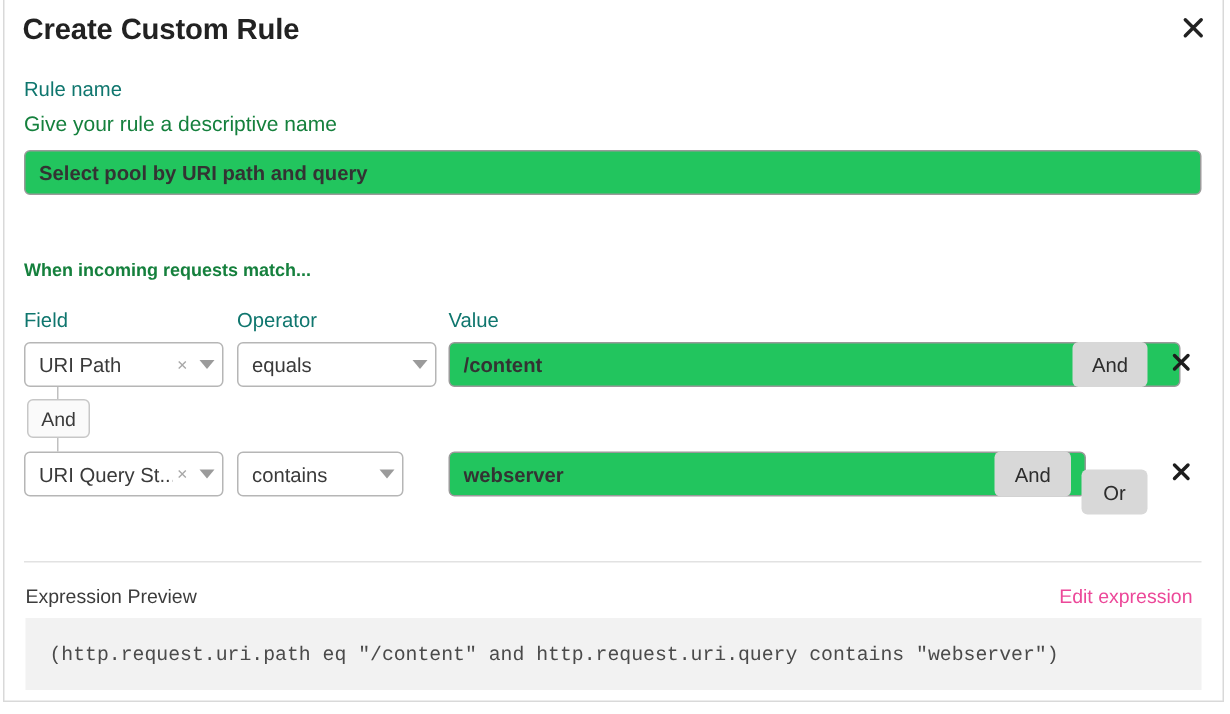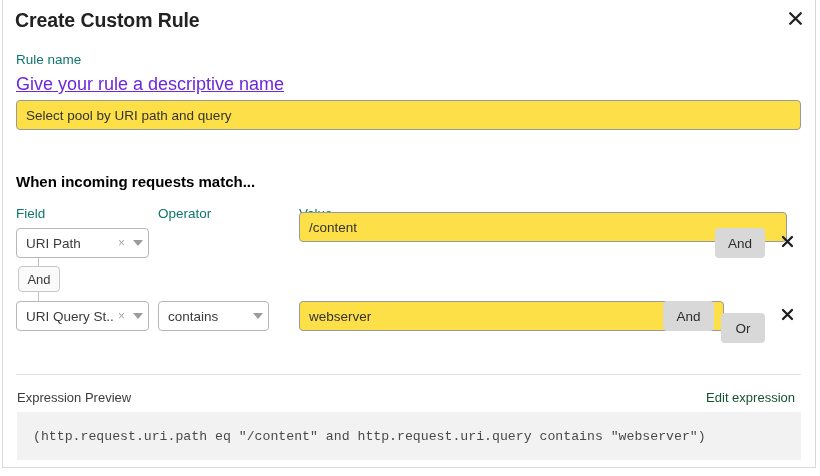--- a/index.html
+++ b/index.html
@@ -54,54 +54,54 @@
   .close-btn svg { display: block; }
 
   
   .field-label {
     position: absolute;
     font-size: 13.5px;
     color: #0f766e;
   }
   .field-sublabel {
     position: absolute;
-    font-size: 18px;
-    color: #6d28d9;
-    text-decoration: underline;
+    font-size: 14px;
+    color: #15803d;
   }
   #rule-name-label { left: 13px; top: 52px; }
   #rule-name-help  { left: 13px; top: 74px; }
 
   .text-input {
     position: absolute;
     box-sizing: border-box;
     height: 30px;
-    background: #fde047;
+    background: #22c55e;
     border: 1px solid #9a9a9a;
     border-radius: 4px;
     font-family: "Liberation Sans", sans-serif;
     font-size: 13.5px;
     color: #333333;
     padding: 0 9px;
     outline: none;
+    font-weight: bold;
   }
   #rule-name-input {
     left: 13px;
     top: 100px;
     width: 785px;
   }
 
   
   .section-heading {
     position: absolute;
     left: 13px;
     top: 173px;
-    font-size: 15px;
+    font-size: 12px;
     font-weight: bold;
-    color: #000000;
+    color: #15803d;
   }
 
   
   #col-field    { left: 13px;  top: 206px; }
   #col-operator { left: 155px; top: 206px; }
   #col-value    { left: 296px; top: 206px; }
 
   
   .select {
     position: absolute;
@@ -138,21 +138,21 @@
   }
   .caret {
     width: 0; height: 0;
     border-left: 5px solid transparent;
     border-right: 5px solid transparent;
     border-top: 6px solid #9b9b9b;
   }
 
   #r1-field    { left: 13px;  top: 228px; width: 133px; }
   #r1-operator { left: 155px; top: 228px; width: 133px; }
-  #r1-value    { left: 296px; top: 212px; width: 488px; }
+  #r1-value    { left: 296px; top: 228px; width: 488px; }
 
   #r2-field    { left: 13px;  top: 301px; width: 133px; }
   #r2-operator { left: 155px; top: 301px; width: 111px; }
   #r2-value    { left: 296px; top: 301px; width: 425px; }
 
   
   .chip {
     position: absolute;
     box-sizing: border-box;
     height: 30px;
@@ -229,21 +229,21 @@
     left: 14px;
     top: 390px;
     font-size: 13px;
     color: #3c3c3c;
   }
   #edit-expression-link {
     position: absolute;
     right: 20px;
     top: 390px;
     font-size: 13px;
-    color: #14532d;
+    color: #ec4899;
     text-decoration: none;
     cursor: pointer;
   }
   .code-block {
     position: absolute;
     left: 14px;
     top: 412px;
     width: 784px;
     height: 48px;
     box-sizing: border-box;
@@ -278,20 +278,26 @@
 
   <div class="section-heading">When incoming requests match...</div>
 
   <div class="field-label" id="col-field">Field</div>
   <div class="field-label" id="col-operator">Operator</div>
   <div class="field-label" id="col-value">Value</div>
 
   <div class="select" id="r1-field">
     <span class="sel-value">URI Path</span>
     <span class="sel-clear">×</span>
+    <span class="sel-caret">
+        <i class="caret"></i>
+      </span>
+  </div>
+  <div class="select" id="r1-operator">
+    <span class="sel-value">equals</span>
     <span class="sel-caret">
         <i class="caret"></i>
       </span>
   </div>
   <input class="text-input" id="r1-value" type="text" value="/content" style="">
   <button class="chip" id="r1-and">And</button>
   <button class="row-delete" id="r1-delete">
     <span>
       <svg width="13" height="13" viewBox="0 0 13 13" aria-hidden="true">
         <path d="M2 2 L11 11 M11 2 L2 11" stroke="#1d1d1d" stroke-width="2.3" stroke-linecap="round"></path>

